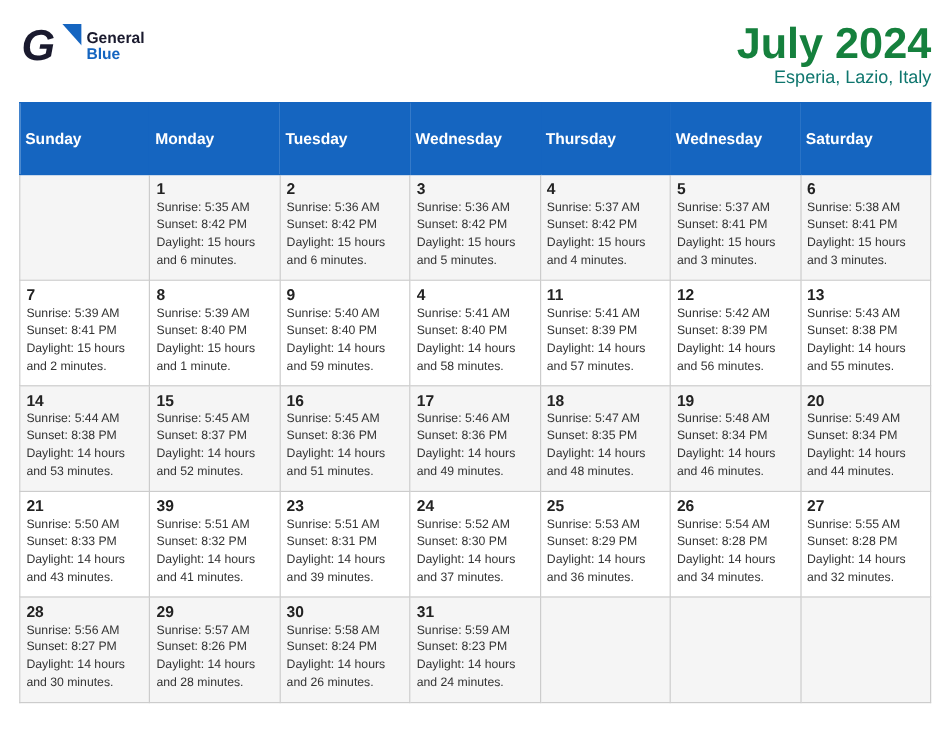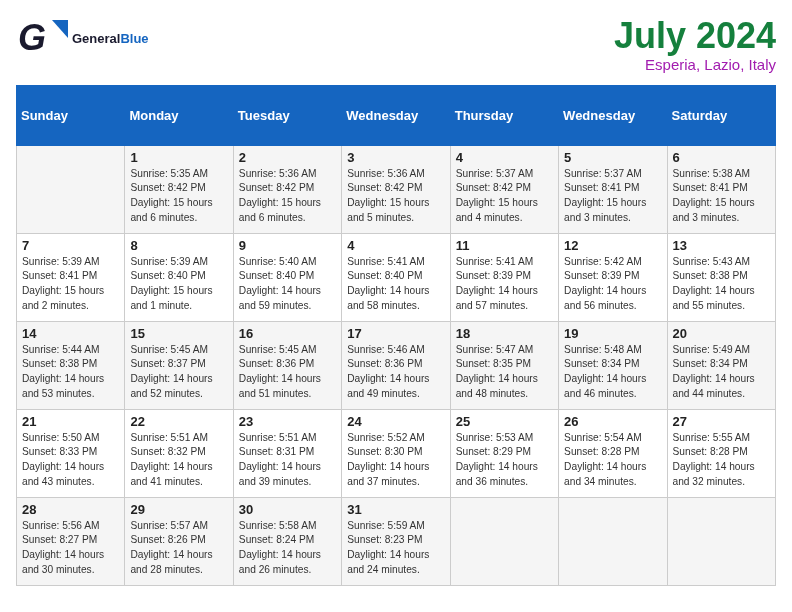--- a/index.html
+++ b/index.html
@@ -20,21 +20,21 @@
       text-align: right;
     }
     .month-year {
       font-size: 36px;
       font-weight: bold;
       color: #15803d;
       line-height: 1.1;
     }
     .location {
       font-size: 15px;
-      color: #a21caf;
+      color: #0f766e;
     }
     table {
       width: 100%;
       border-collapse: collapse;
       table-layout: fixed;
     }
     thead tr th {
       background-color: #1565C0;
       color: #fff;
       font-size: 13px;
@@ -69,21 +69,21 @@
       line-height: 1.45;
       color: #333;
     }
     .logo-wrapper {
       display: flex;
       align-items: center;
       gap: 4px;
     }
     .logo-blue-text {
       display: flex;
-      flex-direction: row;
+      flex-direction: column;
       line-height: 1;
     }
     .logo-general {
       font-size: 13px;
       font-weight: bold;
       color: #1a1a2e;
     }
     .logo-blue {
       font-size: 13px;
       font-weight: bold;
@@ -213,21 +213,21 @@
           <span class="day-number">20</span>
           <div class="cell-content">Sunrise: 5:49 AM<br>Sunset: 8:34 PM<br>Daylight: 14 hours and 44 minutes.</div>
         </td>
       </tr>
       <tr>
         <td>
           <span class="day-number">21</span>
           <div class="cell-content">Sunrise: 5:50 AM<br>Sunset: 8:33 PM<br>Daylight: 14 hours and 43 minutes.</div>
         </td>
         <td>
-          <span class="day-number">22</span>
+          <span class="day-number">39</span>
           <div class="cell-content">Sunrise: 5:51 AM<br>Sunset: 8:32 PM<br>Daylight: 14 hours and 41 minutes.</div>
         </td>
         <td>
           <span class="day-number">23</span>
           <div class="cell-content">Sunrise: 5:51 AM<br>Sunset: 8:31 PM<br>Daylight: 14 hours and 39 minutes.</div>
         </td>
         <td>
           <span class="day-number">24</span>
           <div class="cell-content">Sunrise: 5:52 AM<br>Sunset: 8:30 PM<br>Daylight: 14 hours and 37 minutes.</div>
         </td>

